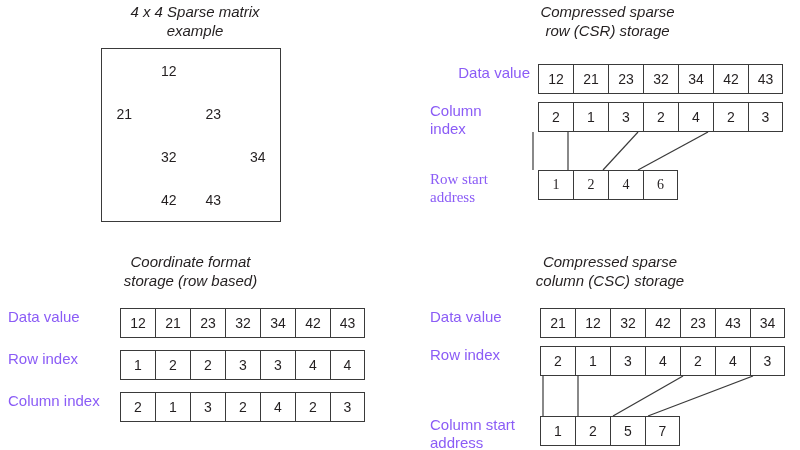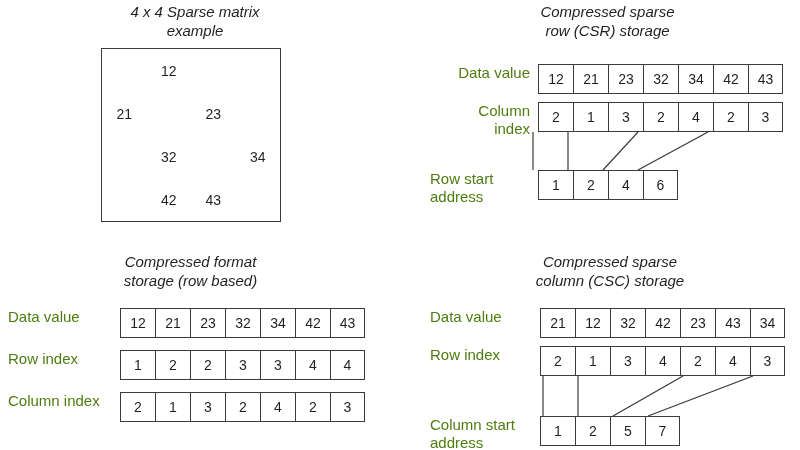--- a/index.html
+++ b/index.html
@@ -52,21 +52,21 @@
     justify-content: center;
     font-size: 14px;
     color: #231f20;
   }
 
   
   .row-block { position: absolute; display: flex; align-items: flex-start; }
   .row-label {
     font-size: 15px;
     line-height: 18px;
-    color: #4d7c0f;
+    color: #8b5cf6;
     white-space: pre-line;
   }
   .cells { display: flex; }
   .cell {
     width: 35px;
     height: 30px;
     border: 1.2px solid #3a3a3a;
     border-right-width: 0;
     box-sizing: border-box;
     display: flex;
@@ -123,54 +123,54 @@
         <div class="cell">21</div>
         <div class="cell">23</div>
         <div class="cell">32</div>
         <div class="cell">34</div>
         <div class="cell">42</div>
         <div class="cell">43</div>
       </div>
   </div>
 
   <div class="row-block" style="left:0px; top:100px;">
-    <div class="row-label" style="width:100px; text-align:right; padding-right:8px;">Column
+    <div class="row-label" style="width:100px; text-align:left; padding-right:8px;">Column
 index</div>
     <div class="cells" id="csr-colidx-cells">
         <div class="cell">2</div>
         <div class="cell">1</div>
         <div class="cell">3</div>
         <div class="cell">2</div>
         <div class="cell">4</div>
         <div class="cell">2</div>
         <div class="cell">3</div>
       </div>
   </div>
 
-  <div class="row-block" style="left:0px; top:168px;">
+  <div class="row-block" style="left:0px; top:168px;font-family:Liberation Serif, serif;">
     <div class="row-label" style="width:100px; text-align:left; padding-right:8px;">Row start
 address</div>
     <div class="cells" id="csr-start-cells">
         <div class="cell">1</div>
         <div class="cell">2</div>
         <div class="cell">4</div>
         <div class="cell">6</div>
       </div>
   </div>
 
   <svg class="connector-svg" style="left:100px; top:130px;" width="260" height="40">
     <line x1="3" y1="0" x2="3" y2="38"></line>
     <line x1="38" y1="0" x2="38" y2="38"></line>
     <line x1="73" y1="38" x2="108" y2="0"></line>
     <line x1="108" y1="38" x2="178" y2="0"></line>
   </svg>
 </div>
 
 <div class="panel" id="coord-panel" style="left:8px; top:252px; width:380px;">
-  <div class="panel-title" style="width:365px;">Compressed format
+  <div class="panel-title" style="width:365px;">Coordinate format
 storage (row based)</div>
 
   <div class="row-block" style="left:0px; top:56px;">
     <div class="row-label" style="width:112px; text-align:left;">Data value</div>
     <div class="cells" id="coord-data-cells">
         <div class="cell">12</div>
         <div class="cell">21</div>
         <div class="cell">23</div>
         <div class="cell">32</div>
         <div class="cell">34</div>

